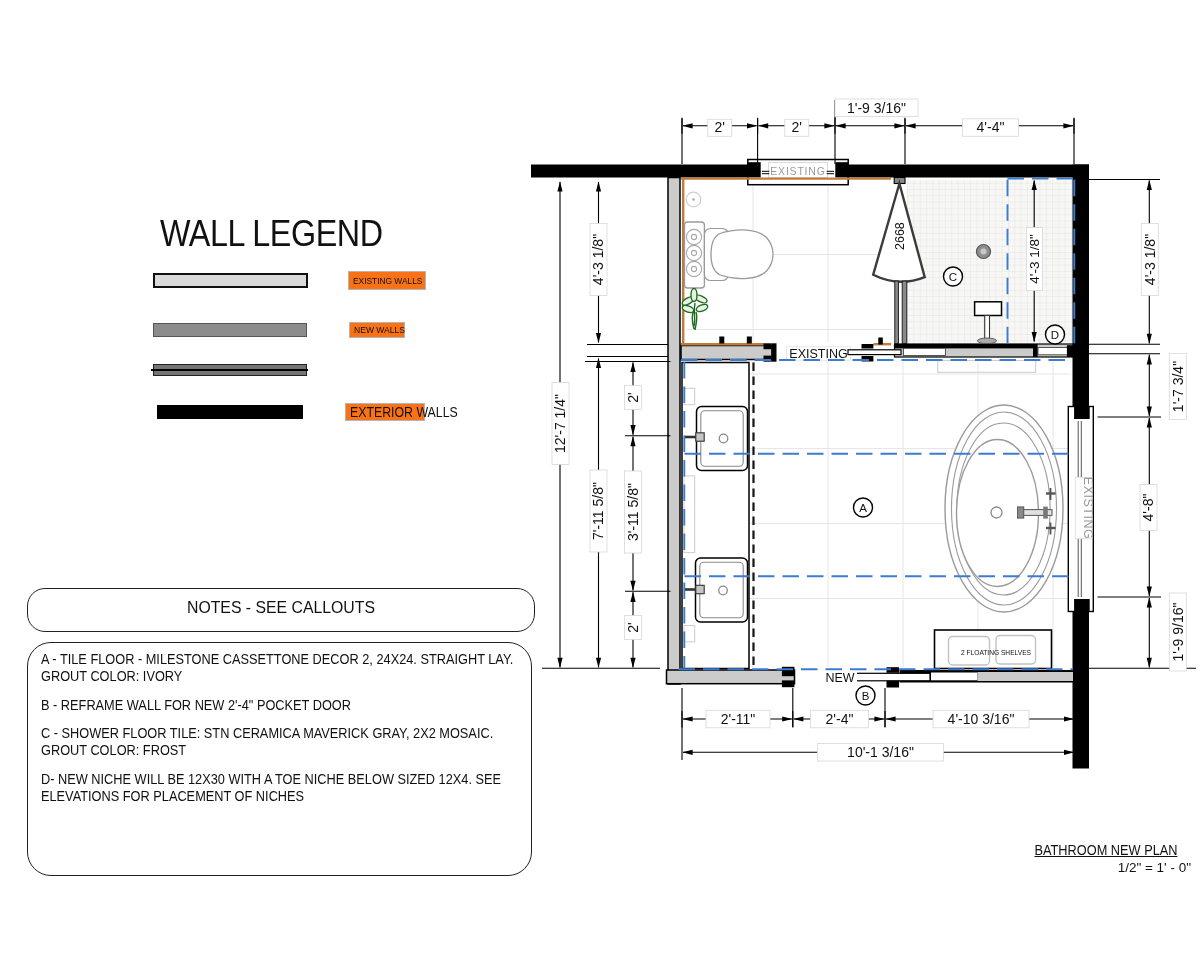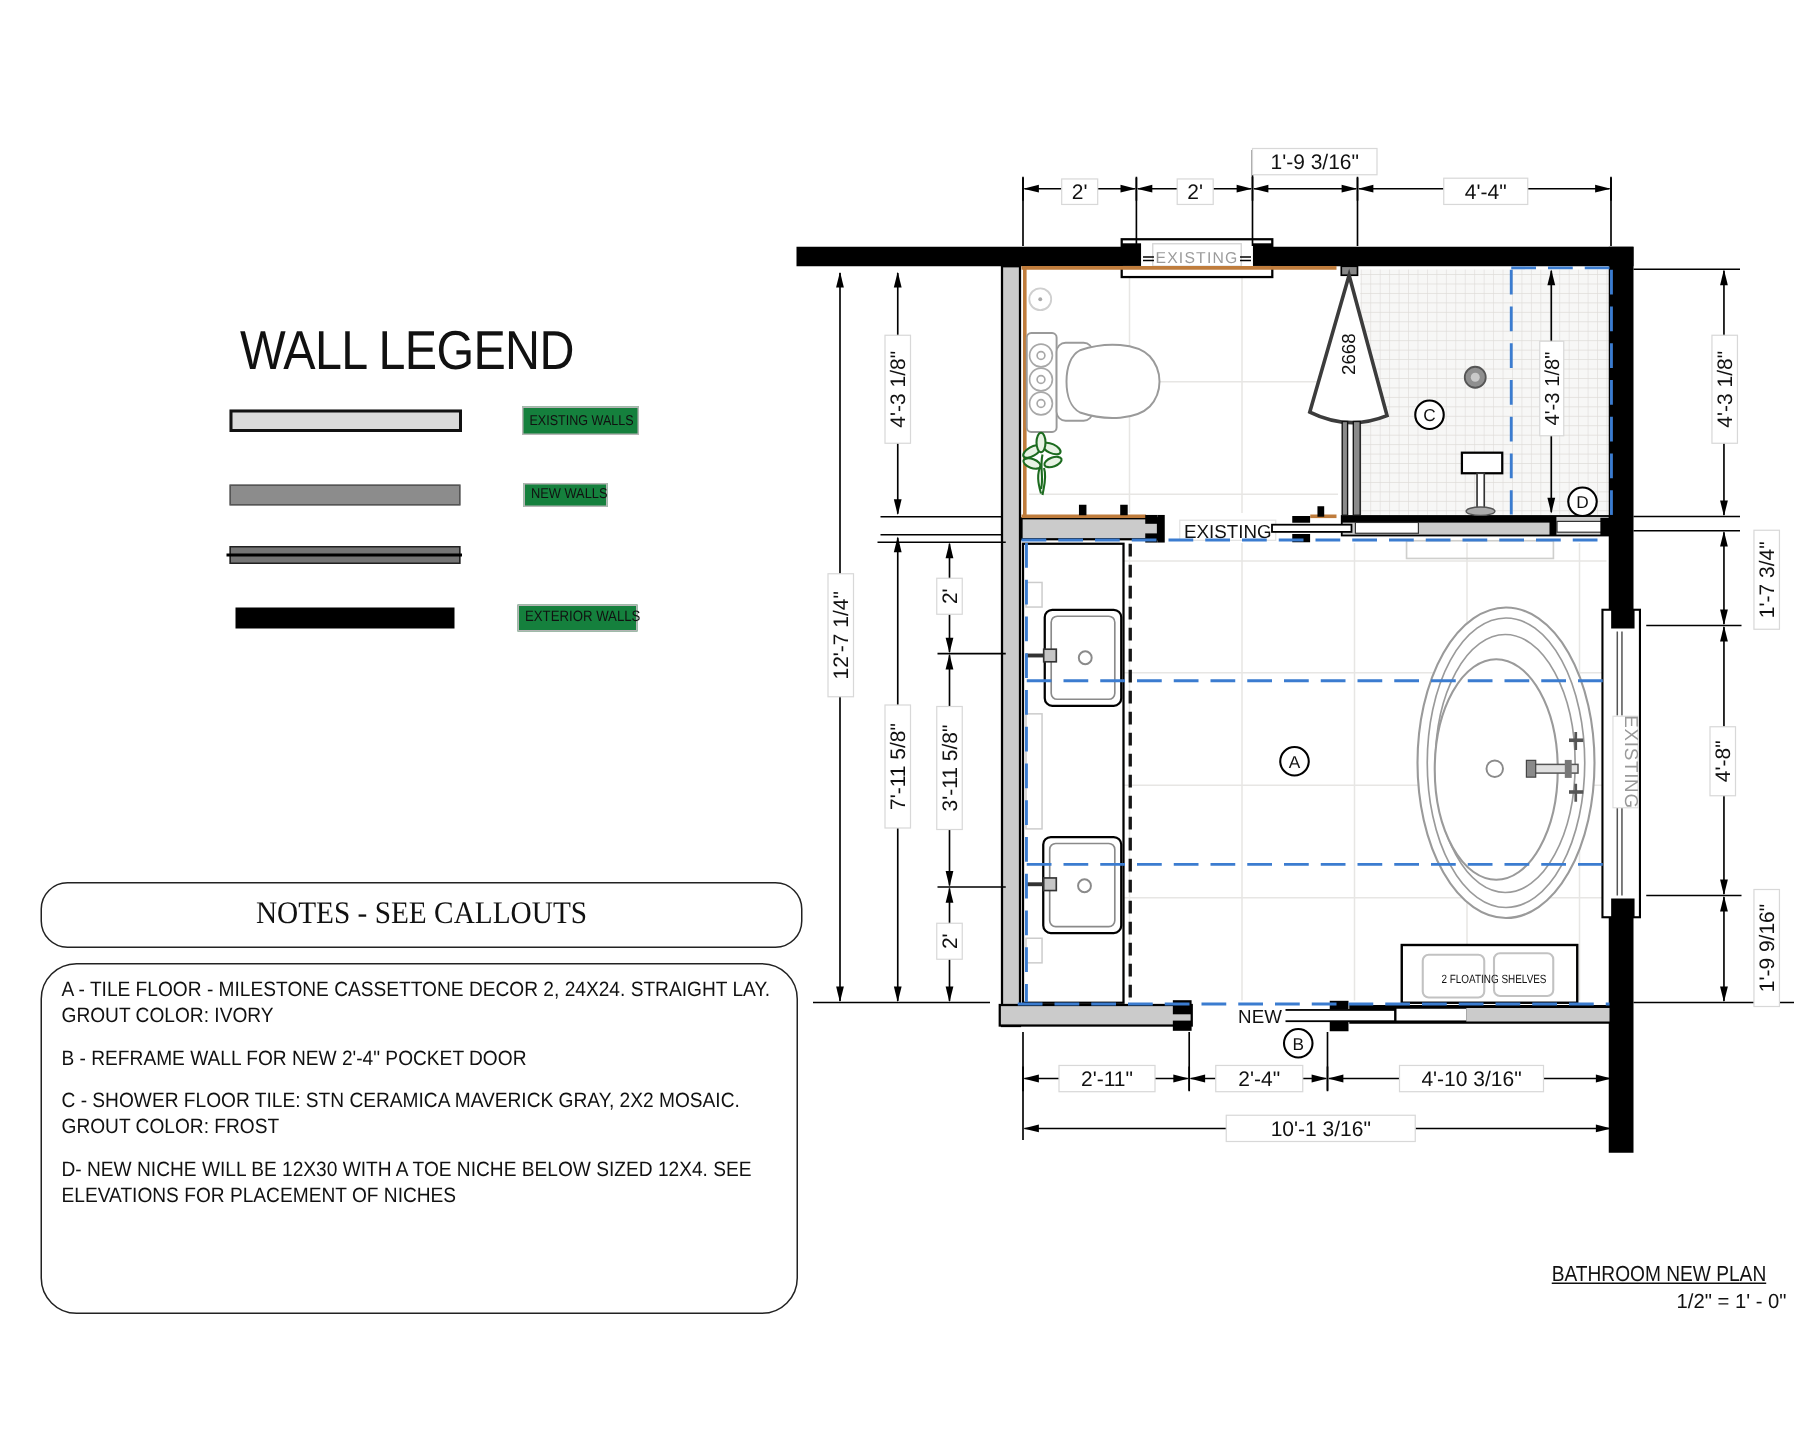--- a/index.html
+++ b/index.html
@@ -1,18 +1,18 @@
 <!DOCTYPE html>
 <html><head>
 <meta charset="utf-8">
 <style>
 html,body{margin:0;padding:0;background:#fff;font-family:"Liberation Sans",sans-serif;}
 #page{position:absolute;left:0;top:0;width:1200px;height:960px;background:#fff;overflow:hidden;}
 .abs{position:absolute;}
-.lbox{position:absolute;border:1px solid #b5b5b5;background:#15803d;color:#111;}
+.lbox{position:absolute;border:1px solid #b5b5b5;background:#f97316;color:#111;}
 </style>
 </head>
 <body>
 <div id="page">
 
 <div class="abs" style="left:160px;top:213px;font-size:36.5px;color:#111;letter-spacing:-0.5px;transform:scaleX(0.885);transform-origin:0 0;white-space:nowrap;">WALL LEGEND</div>
 
 <div class="abs" style="left:153px;top:273px;width:151px;height:11px;background:#dadada;border:2px solid #111;"></div>
 
 <div class="lbox" style="left:348px;top:271px;width:72px;height:17px;font-size:9.5px;line-height:17px;padding-left:4px;white-space:nowrap;"><span style="display:inline-block;transform:scaleX(0.88);transform-origin:0 50%;">EXISTING WALLS</span></div>
@@ -20,23 +20,23 @@
 <div class="abs" style="left:153px;top:323px;width:152px;height:12px;background:#8c8c8c;border:1px solid #555;"></div>
 
 <div class="lbox" style="left:349px;top:322px;width:50px;height:14px;font-size:9.5px;line-height:14px;padding-left:4px;white-space:nowrap;text-align:right;"><span style="display:inline-block;transform:scaleX(0.9);transform-origin:0 50%;">NEW WALLS</span></div>
 
 <div class="abs" style="left:153px;top:364px;width:152px;height:10px;background:#757575;border:1px solid #222;"></div>
 <div class="abs" style="left:151px;top:368.5px;width:157px;height:2.5px;background:#000;"></div>
 
 
 <div class="abs" style="left:157px;top:405px;width:146px;height:14px;background:#000;"></div>
 
-<div class="lbox" style="left:345px;top:403px;width:74px;height:16px;font-size:10px;line-height:16px;padding-left:4px;white-space:nowrap;"><span style="display:inline-block;transform:scaleX(0.88);transform-origin:0 50%;">EXTERIOR WALLS</span></div>
-
-<div class="abs" style="left:27px;top:588px;width:506px;height:42px;border:1.3px solid #222;border-radius:18px;line-height:38px;font-size:21px;color:#111;font-family:Liberation Serif, serif;"><span style="display:inline-block;width:100%;text-align:center;transform:scaleX(0.93);">NOTES - SEE CALLOUTS</span></div>
+<div class="lbox" style="left:345px;top:403px;width:74px;height:16px;font-size:14px;line-height:16px;padding-left:4px;white-space:nowrap;"><span style="display:inline-block;transform:scaleX(0.88);transform-origin:0 50%;">EXTERIOR WALLS</span></div>
+
+<div class="abs" style="left:27px;top:588px;width:506px;height:42px;border:1.3px solid #222;border-radius:18px;line-height:38px;font-size:17px;color:#111;"><span style="display:inline-block;width:100%;text-align:center;transform:scaleX(0.93);">NOTES - SEE CALLOUTS</span></div>
 
 <div class="abs" style="left:27px;top:642px;width:503px;height:232px;border:1.3px solid #222;border-radius:24px;font-size:13.8px;line-height:16.8px;color:#111;padding:0;">
 <div class="abs" style="left:13px;top:9px;width:497px;">
 
 <p style="margin:0 0 12px 0;white-space:nowrap;transform:scaleX(0.925);transform-origin:0 0;">A - TILE FLOOR - MILESTONE CASSETTONE DECOR 2, 24X24. STRAIGHT LAY.<br>GROUT COLOR: IVORY</p>
 
 <p style="margin:0 0 12px 0;white-space:nowrap;transform:scaleX(0.925);transform-origin:0 0;">B - REFRAME WALL FOR NEW 2'-4" POCKET DOOR</p>
 
 <p style="margin:0 0 12px 0;white-space:nowrap;transform:scaleX(0.925);transform-origin:0 0;">C - SHOWER FLOOR TILE: STN CERAMICA MAVERICK GRAY, 2X2 MOSAIC.<br>GROUT COLOR: FROST</p>
 

